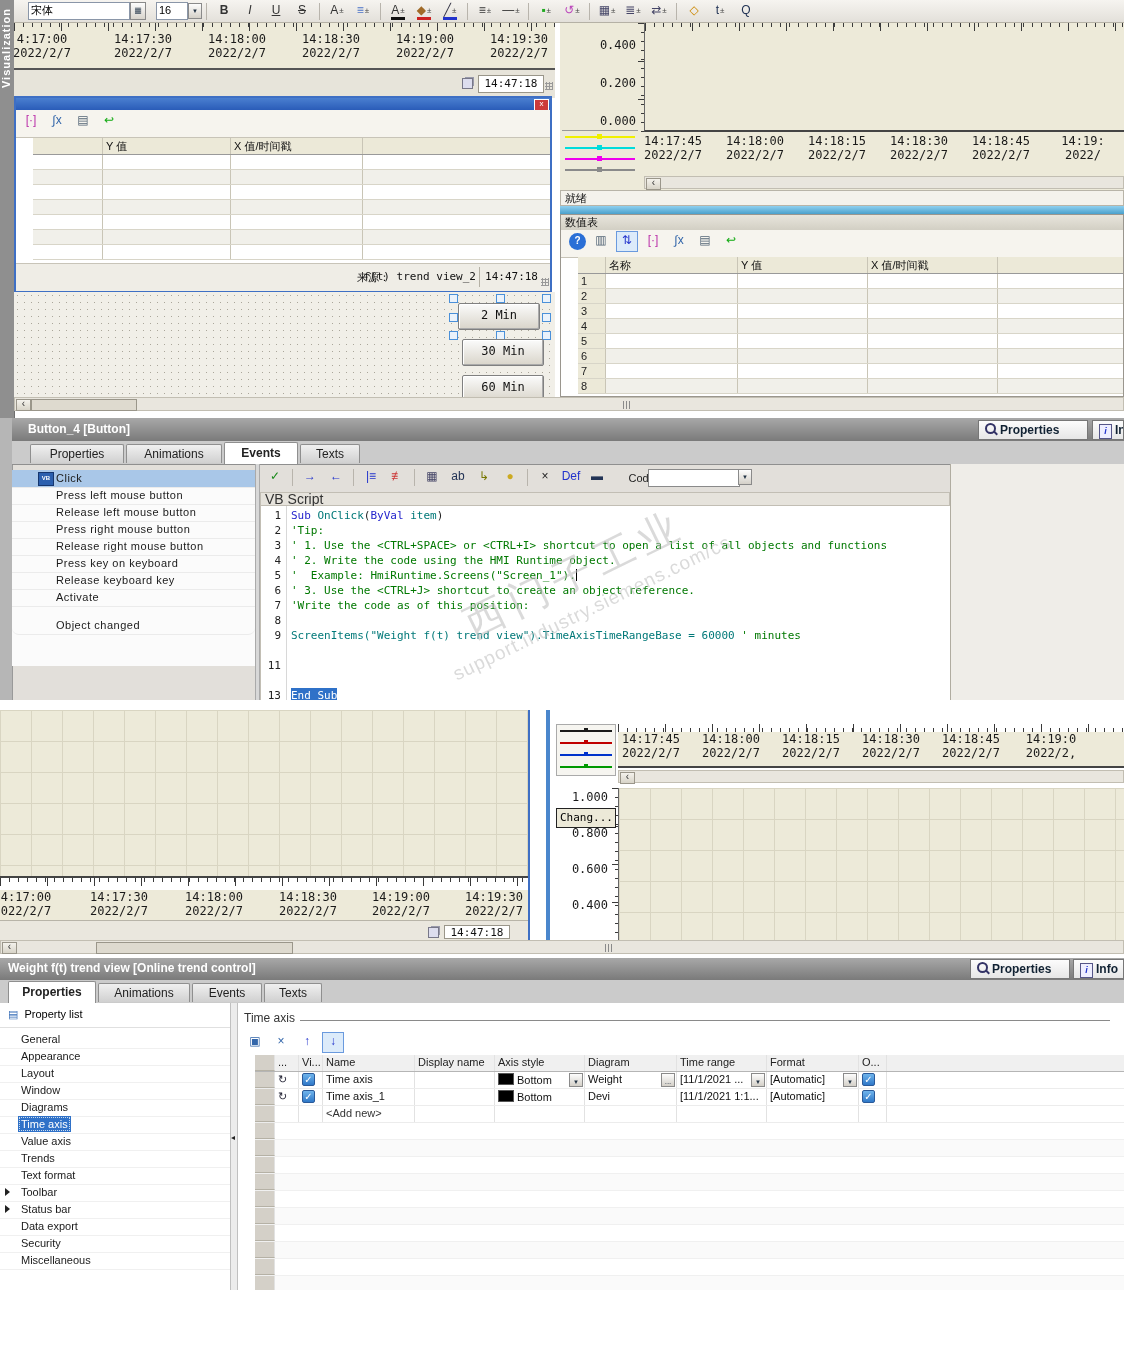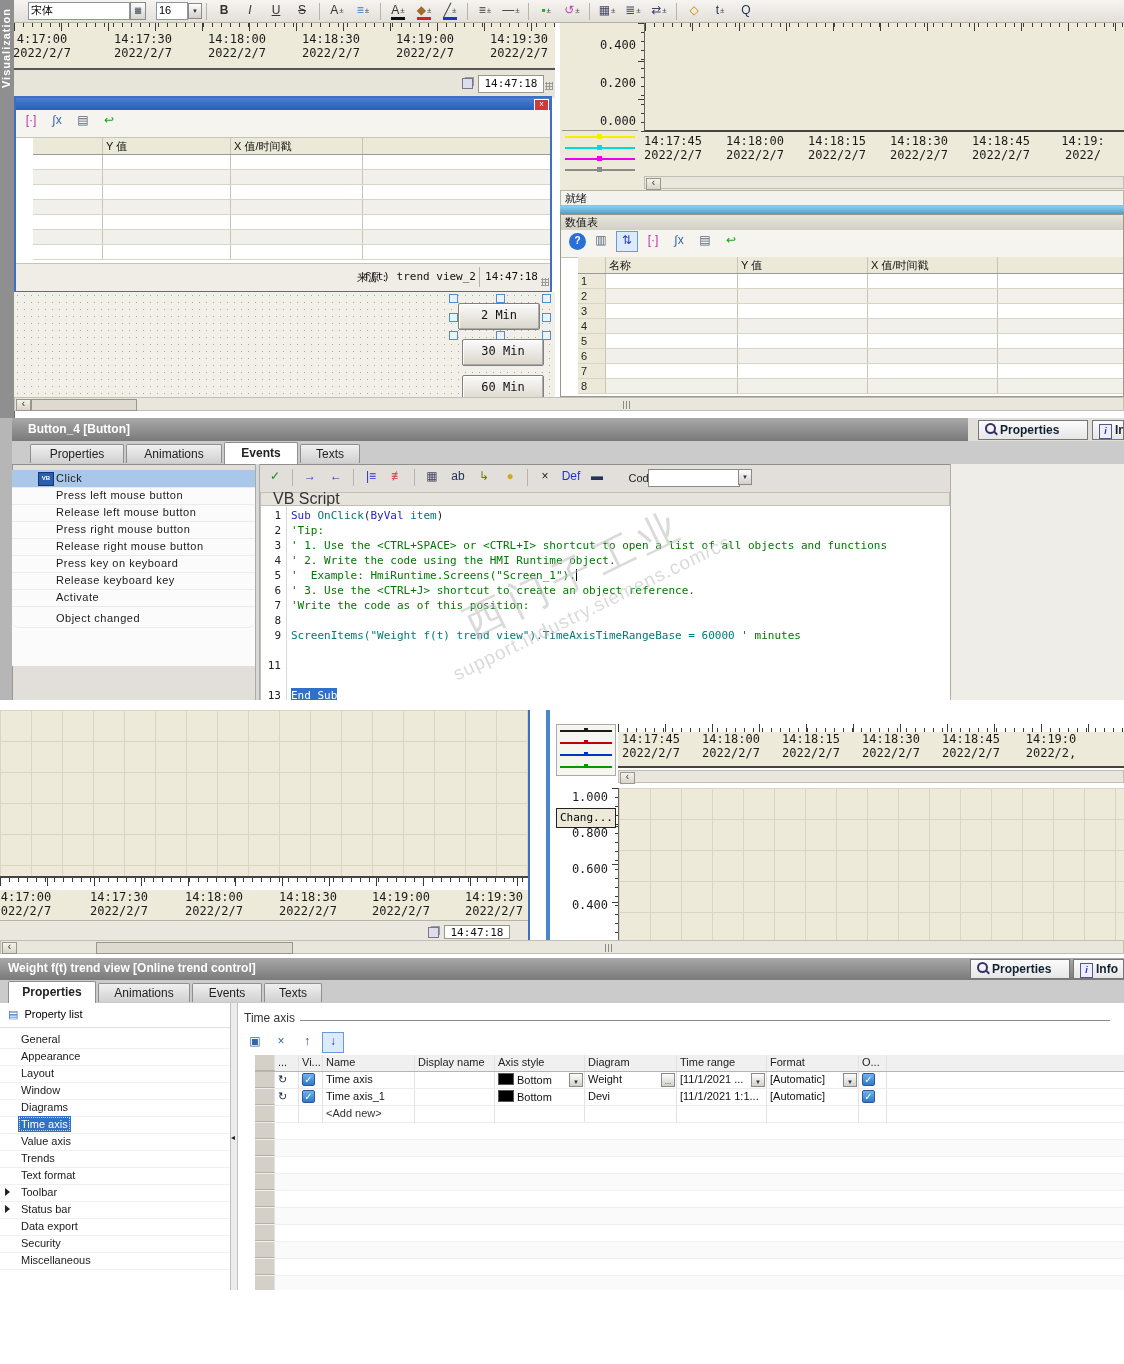--- a/index.html
+++ b/index.html
@@ -378,21 +378,21 @@
           <div class="cell" style="left: 28px; width: 132px;"></div>
           <div class="cell" style="left: 160px; width: 130px;"></div>
           <div class="cell" style="left: 290px; width: 130px;"></div>
           <div class="cell" style="left: 420px; width: 140px;"></div>
         </div>
       </div>
   </div>
 
   <div id="btn4" class="abs" style="left:0;top:418px;width:1124px;height:282px;background:#e2dfda;overflow:hidden;">
     <div class="abs" style="left:0;top:0;width:12px;height:282px;background:#b6b6b6;border-right:1px solid #999;"></div>
-    <div class="abs wtitle" style="left:12px;top:0;width:956px;height:23px;line-height:22px;padding-left:16px;box-sizing:border-box;">Button_4 [Button]</div>
+    <div class="abs wtitle" style="left:12px;top:0;width:1112px;height:23px;line-height:22px;padding-left:16px;box-sizing:border-box;">Button_4 [Button]</div>
     <div class="sidetab" style="left:978px;top:2px;width:110px;"><span class="lens"></span><span>Properties</span></div>
     <div class="sidetab" style="left:1092px;top:2px;width:32px;"><span class="iico">i</span><span>Info</span></div>
     <div class="abs tabsrow" style="left:12px;top:23px;width:1112px;height:23px;">
       <div id="btn4-tabs">
           <div class="tab" style="left: 18px; width: 94px;">Properties</div>
           <div class="tab" style="left: 114px; width: 96px;">Animations</div>
           <div class="tab tabact" style="left: 212px; width: 74px;">Events</div>
           <div class="tab" style="left: 288px; width: 60px;">Texts</div>
         </div>
     </div>
@@ -415,32 +415,32 @@
         </div>
         <div class="evrow" style="top: 85px;">
           <span class="evlab">Press key on keyboard</span>
         </div>
         <div class="evrow" style="top: 102px;">
           <span class="evlab">Release keyboard key</span>
         </div>
         <div class="evrow" style="top: 119px;">
           <span class="evlab">Activate</span>
         </div>
-        <div class="evrow" style="top: 140px; border-radius: 7px;">
+        <div class="evrow" style="top: 147px; border-radius: 7px;">
           <span class="evlab">Object changed</span>
         </div>
       </div>
     <div class="abs" style="left:255px;top:46px;width:5px;height:236px;background:#d8d8d8;border-left:1px solid #aaa;border-right:1px solid #aaa;box-sizing:border-box;"></div>
     <div id="btn4-stools" class="abs" style="left:262px;top:48px;width:862px;height:24px;white-space:nowrap;">
       <span id="stool-icons"><span class="icon" style="color: rgb(26, 138, 26);">✓</span><span class="sep"></span><span class="icon" style="color: rgb(34, 51, 204);">→</span><span class="icon" style="color: rgb(34, 51, 204);">←</span><span class="sep"></span><span class="icon" style="color: rgb(34, 51, 204);">|≡</span><span class="icon" style="color: rgb(204, 51, 51);">≢</span><span class="sep"></span><span class="icon" style="color: rgb(68, 68, 102);">▦</span><span class="icon" style="color: rgb(34, 51, 85);">ab</span><span class="icon" style="color: rgb(119, 119, 0);">↳</span><span class="icon" style="color: rgb(204, 170, 34);">●</span><span class="sep"></span><span class="icon" style="color: rgb(34, 34, 34);">×</span><span class="icon" style="color: rgb(34, 51, 204);">Def</span><span class="icon" style="color: rgb(34, 51, 85);">▬</span></span>
       <span style="font-size:11px;color:#222;margin-left:14px;">Code page</span>
       <span class="abs" style="left:386px;top:3px;width:90px;height:16px;background:#fff;border:1px solid #8a8a8a;"></span>
       <span class="ddbtn abs" style="left:476px;top:3px;"></span>
     </div>
-    <div class="abs" style="left:260px;top:74px;width:690px;height:14px;background:#e6e3dc;border:1px solid #c2beb4;box-sizing:border-box;font-size:16px;line-height:12px;padding-left:12px;color:#333;">VB Script</div>
+    <div class="abs" style="left:260px;top:74px;width:690px;height:14px;background:#e6e3dc;border:1px solid #c2beb4;box-sizing:border-box;font-size:14px;line-height:12px;padding-left:4px;color:#333;">VB Script</div>
     <div id="codearea" class="abs" style="left:260px;top:88px;width:690px;height:194px;background:#fff;border-left:1px solid #c2beb4;overflow:hidden;">
       <div class="abs" style="left:25px;top:0;width:1px;height:194px;background:#d8d8d8;"></div>
     <div class="codeline" style="top: 2px;"><span class="ln">1</span><span class="ct"><span class="kw">Sub </span><span class="id">OnClick</span><span class="tx">(</span><span class="kw">ByVal</span><span class="tx"> </span><span class="id">item</span><span class="tx">)</span></span></div>
         <div class="codeline" style="top: 17px;"><span class="ln">2</span><span class="ct"><span class="cm">'Tip:</span></span></div>
         <div class="codeline" style="top: 32px;"><span class="ln">3</span><span class="ct"><span class="cm">' 1. Use the &lt;CTRL+SPACE&gt; or &lt;CTRL+I&gt; shortcut to open a list of all objects and functions</span></span></div>
         <div class="codeline" style="top: 47px;"><span class="ln">4</span><span class="ct"><span class="cm">' 2. Write the code using the HMI Runtime object.</span></span></div>
         <div class="codeline" style="top: 62px;"><span class="ln">5</span><span class="ct"><span class="cm">'  Example: HmiRuntime.Screens("Screen_1").</span><span class="caret"></span></span></div>
         <div class="codeline" style="top: 77px;"><span class="ln">6</span><span class="ct"><span class="cm">' 3. Use the &lt;CTRL+J&gt; shortcut to create an object reference.</span></span></div>
         <div class="codeline" style="top: 92px;"><span class="ln">7</span><span class="ct"><span class="cm">'Write the code as of this position:</span></span></div>
         <div class="codeline" style="top: 107px;"><span class="ln">8</span><span class="ct"></span></div>

